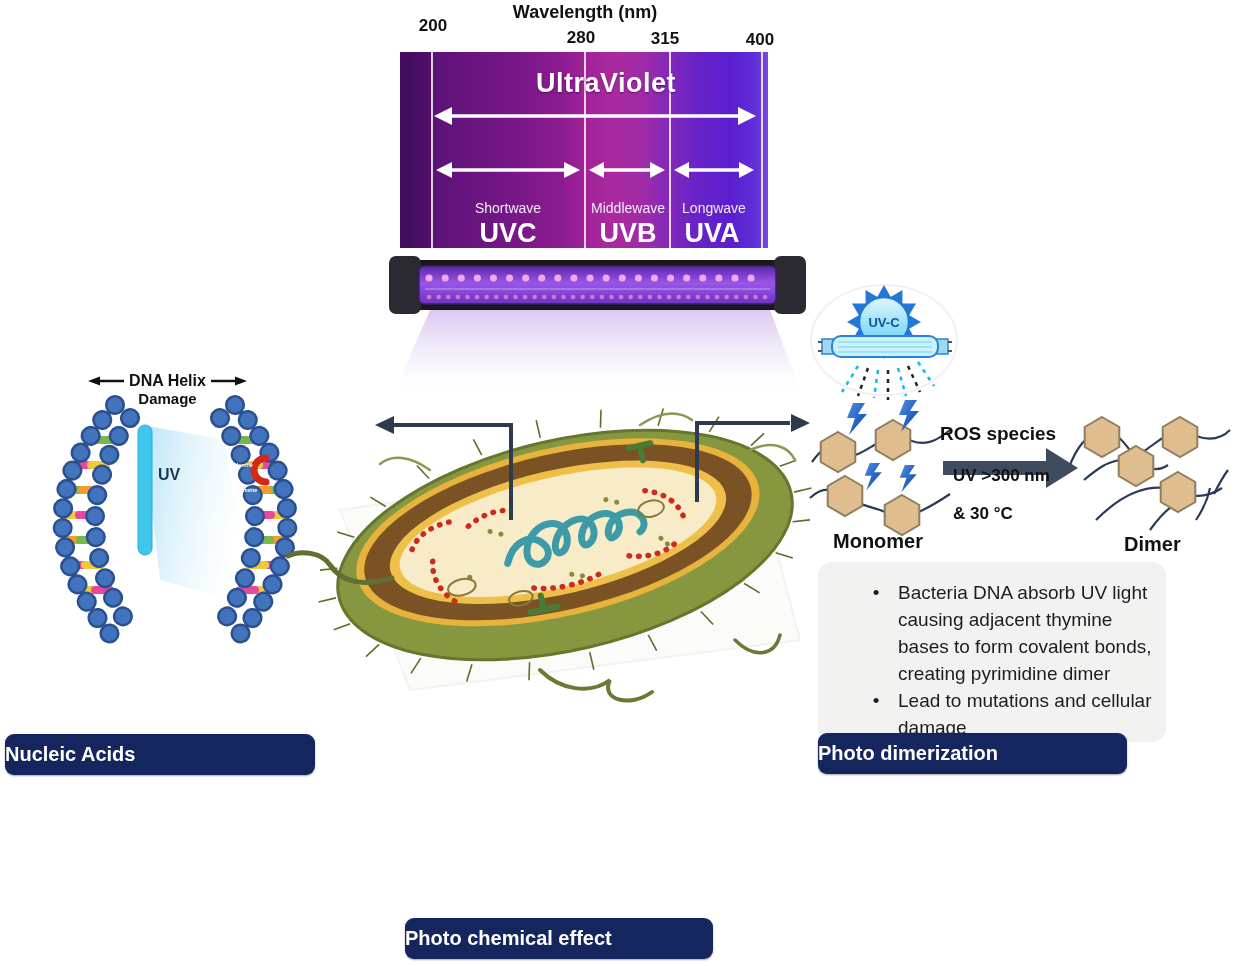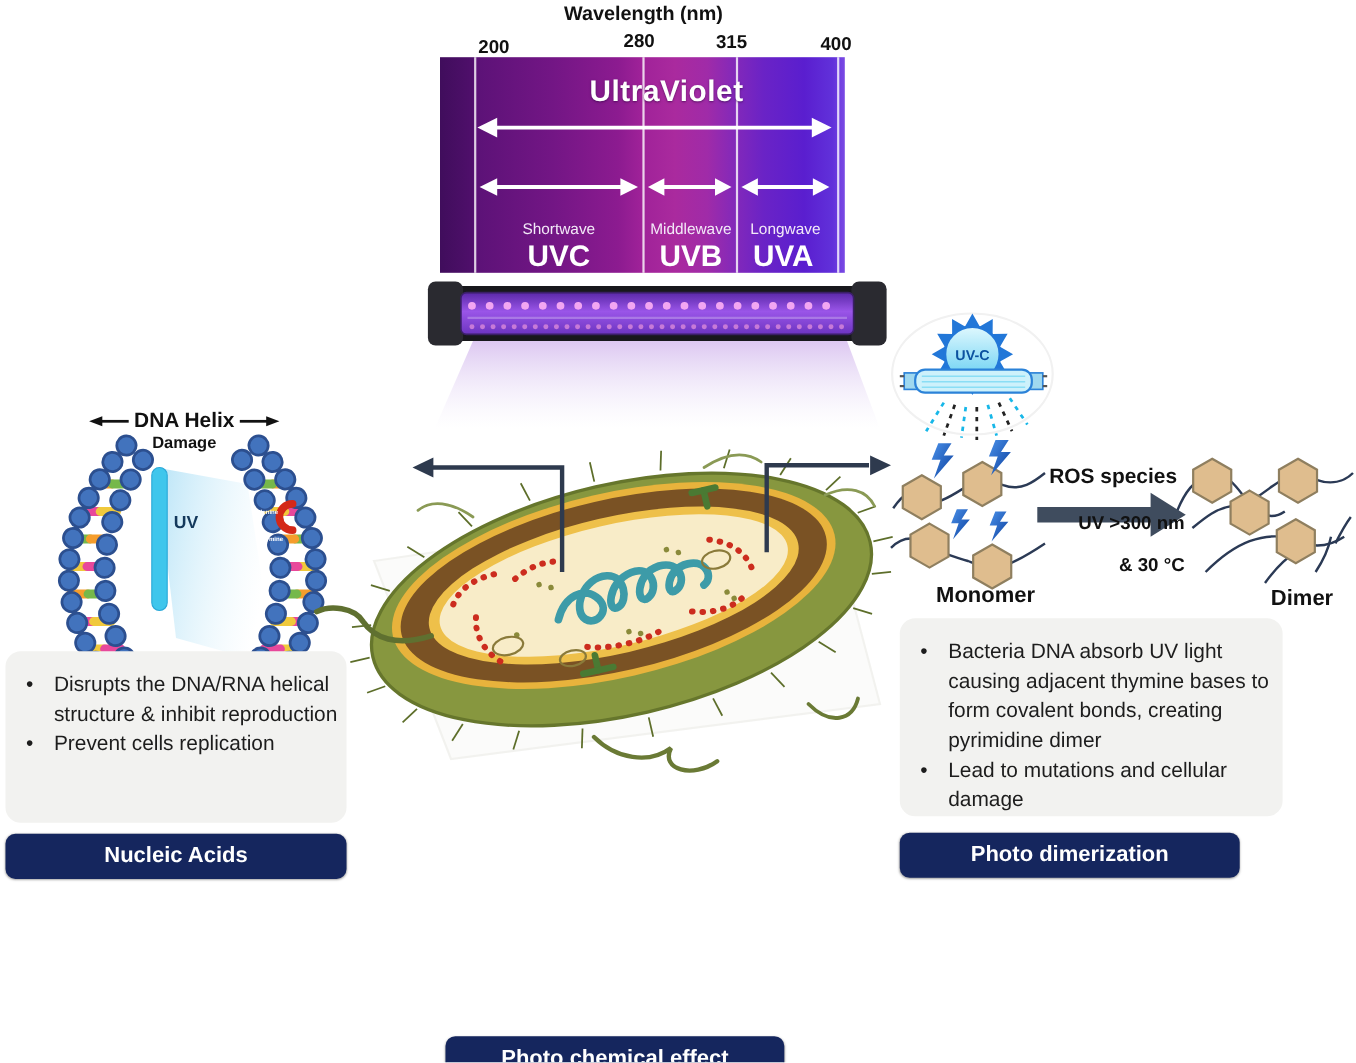--- a/index.html
+++ b/index.html
@@ -20,43 +20,43 @@
     font-size:27px; font-weight:bold; color:#fff; letter-spacing:.5px;
     text-shadow:0 1px 2px rgba(40,0,60,.6);padding-left:44px; }
   .subwave { position:absolute; top:148px; text-align:center; font-size:14px;
     color:#f3eaf8; }
   .subname { position:absolute; top:166px; text-align:center; font-size:27px;
     font-weight:bold; color:#fff; }
 
   
   .info-box { background:#f2f2f0; border-radius:14px; padding-top:17px; }
   .bullet-row { display:flex; align-items:flex-start; color:#1d1d1d;
-    font-size:19px; line-height:27px; }
+    font-size:19px; line-height:27px;margin-left:36px; }
   .bullet-row::before { content:"\2022"; flex:0 0 auto; text-align:center; }
   .side .bullet-row::before { width:44px; }
   .mid .bullet-row::before  { width:24px; }
   .bullet-row .btext { flex:1; padding-right:8px; }
-  .navy-bar { background:#15265e; border-radius:9px; color:#fff; text-align:center;
+  .navy-bar { background:#15265e; border-radius:9px; color:#fff; text-align:left;
     font-size:20px; font-weight:bold; line-height:41px; height:41px;
-    box-shadow:0 1px 2px rgba(0,0,0,.35);margin-top:24px; }
+    box-shadow:0 1px 2px rgba(0,0,0,.35); }
 
   
-  .bold-label { font-weight:bold; color:#111; text-align:right; }
+  .bold-label { font-weight:bold; color:#111; text-align:left; }
   .dna-caption { left:75px; top:372px; width:185px; }
   .dna-caption .row1 { display:flex; align-items:center; justify-content:center; gap:5px;
-    font-size:19px; font-weight:bold; color:#111; }
+    font-size:16px; font-weight:bold; color:#111; }
   .dna-caption .row2 { text-align:center; font-size:15px; font-weight:bold; color:#111; }
 </style>
 </head>
 <body>
 
 <div class="canvas">
 
   <div class="abs wavelength-title">Wavelength (nm)</div>
-  <div class="abs tick" style="left:411px; top:33px;margin-left:16px;">200</div>
+  <div class="abs tick" style="left:411px; top:16px;">200</div>
   <div class="abs tick" style="left:559px; top:28px;">280</div>
   <div class="abs tick" style="left:643px; top:29px;">315</div>
   <div class="abs tick" style="left:738px; top:30px;">400</div>
 
   <div class="abs band">
     <div class="band-sep" style="left:31px;"></div>
     <div class="band-sep" style="left:184px;"></div>
     <div class="band-sep" style="left:269px;"></div>
     <div class="band-sep" style="left:361px;"></div>
     <div class="band-label">UltraViolet</div>
@@ -317,28 +317,20 @@
     </g>
     <polygon points="143,66 246,66 246,53 278,73 246,93 246,80 143,80" fill="#3f4c5e"></polygon>
   </svg>
 
   <div class="abs bold-label" style="left:940px; top:423px; width:130px; font-size:19px;">ROS species</div>
   <div class="abs bold-label" style="left:953px; top:466px; width:124px; font-size:17px;">UV &gt;300 nm</div>
   <div class="abs bold-label" style="left:953px; top:504px; width:124px; font-size:17px;">&amp; 30 °C</div>
   <div class="abs bold-label" style="left:833px; top:530px; width:108px; font-size:20px;">Monomer</div>
   <div class="abs bold-label" style="left:1124px; top:533px; width:88px; font-size:20px;">Dimer</div>
 
-  <div class="abs info-box side" style="left:5px; top:592px; width:310px; height:156px;">
-    <div class="bullet-row">
-      <span class="btext">Disrupts the DNA/RNA helical structure &amp; inhibit reproduction</span>
-    </div>
-    <div class="bullet-row">
-      <span class="btext">Prevent cells replication</span>
-    </div>
-  </div>
   <div class="abs navy-bar" style="left:5px; top:734px; width:310px;">Nucleic Acids</div>
 
   <div class="abs navy-bar" style="left:405px; top:918px; width:308px;">Photo chemical effect</div>
 
   <div class="abs info-box side" style="left:818px; top:562px; width:348px; height:180px;">
     <div class="bullet-row">
       <span class="btext">Bacteria DNA absorb UV light causing adjacent thymine bases to form covalent bonds, creating pyrimidine dimer</span>
     </div>
     <div class="bullet-row">
       <span class="btext">Lead to mutations and cellular damage</span>

